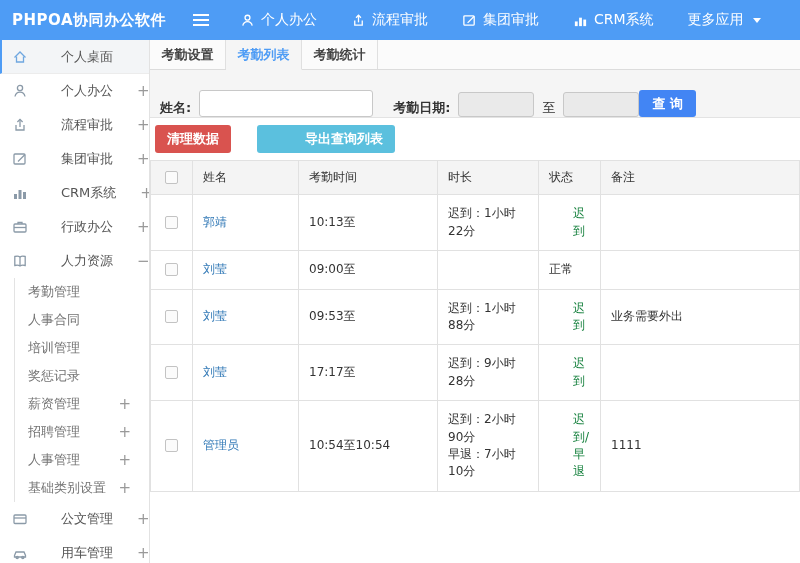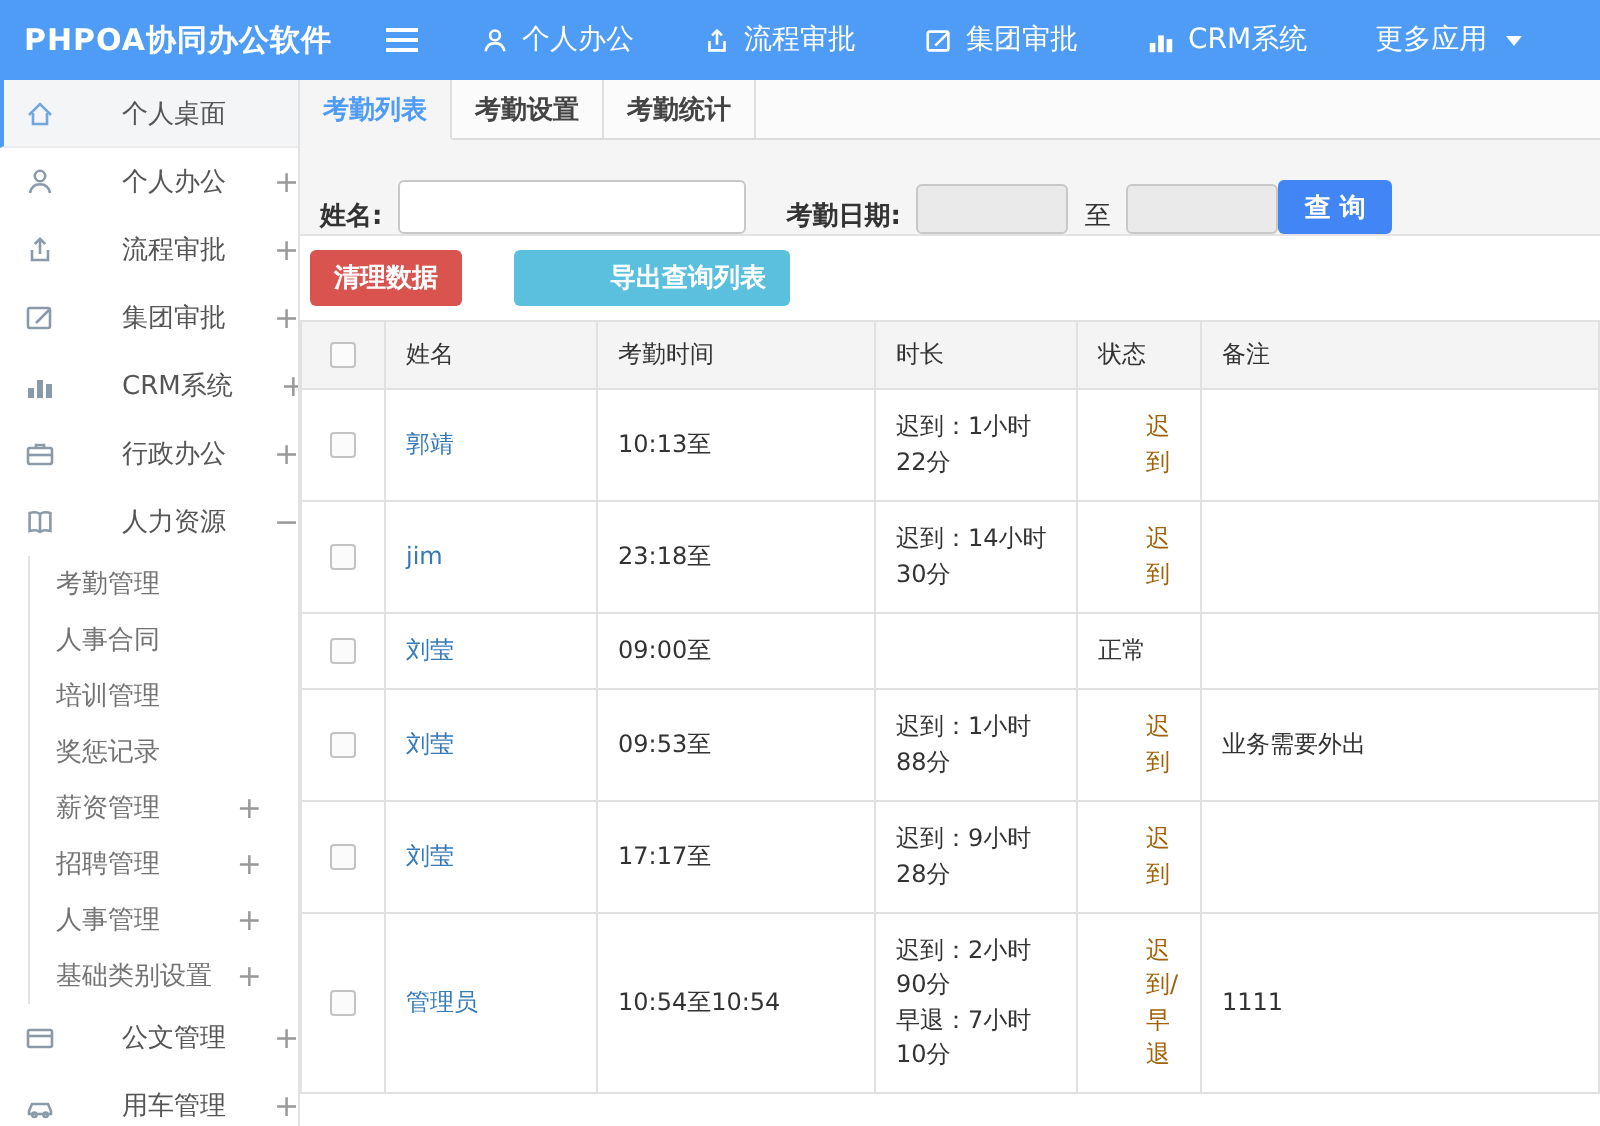--- a/index.html
+++ b/index.html
@@ -60,21 +60,21 @@
   .btn-info { background:#5bc0de;padding-left:48px; }
 
   table { width:100%; border-collapse:collapse; table-layout:fixed; font-size:12px; color:#333; }
   th, td { border:1px solid #e1e1e1; padding:10px 10px; text-align:left; vertical-align:middle;
     font-weight:normal; line-height:1.45; overflow:hidden; }
   thead th { background:#f4f4f4; padding:8px 10px; color:#333; }
   td.c-check, th.c-check { text-align:center; padding:8px 4px; }
   .checkbox { display:inline-block; width:13px; height:13px; border:1px solid #c3c3c3;
     border-radius:2px; background:#fbfbfb; vertical-align:middle; cursor:pointer; }
   a.name-link { color:#337ab7; text-decoration:none; cursor:pointer; }
-  .status-red { color:#a16207;padding-left:34px; }
+  .status-red { color:#15803d;padding-left:34px; }
   .status-normal { color:#333; }
 </style>
 </head>
 <body>
 
 <div class="app">
 
   <header class="topbar">
     <div class="logo">PHPOA协同办公软件</div>
     <div class="menu-toggle">
@@ -262,22 +262,22 @@
             </svg>
         </span>
         <span class="side-label">用车管理</span>
         <span class="expander">+</span>
       </div>
     </aside>
 
     <main class="main">
 
       <div class="tabbar">
+        <div class="tab">考勤设置</div>
         <div class="tab active">考勤列表</div>
-        <div class="tab">考勤设置</div>
         <div class="tab">考勤统计</div>
       </div>
 
       <div class="searchbar">
         <span class="f-label">姓名:</span>
         <input class="name-input" type="text" style="">
         <span class="f-label date-label">考勤日期:</span>
         <input class="date-input" type="text" style="">
         <span class="to-label">至</span>
         <input class="date-input" type="text" style="">
@@ -315,30 +315,20 @@
               <td><a class="name-link">郭靖</a></td>
               <td>10:13至</td>
               <td>
                   <div>迟到：1小时22分</div>
                 </td>
               <td class="status-red">迟到</td>
               <td></td>
             </tr>
             <tr>
               <td class="c-check"><span class="checkbox"></span></td>
-              <td><a class="name-link">jim</a></td>
-              <td>23:18至</td>
-              <td>
-                  <div>迟到：14小时30分</div>
-                </td>
-              <td class="status-red">迟到</td>
-              <td></td>
-            </tr>
-            <tr>
-              <td class="c-check"><span class="checkbox"></span></td>
               <td><a class="name-link">刘莹</a></td>
               <td>09:00至</td>
               <td>
                   <div></div>
                 </td>
               <td class="status-normal">正常</td>
               <td></td>
             </tr>
             <tr>
               <td class="c-check"><span class="checkbox"></span></td>

